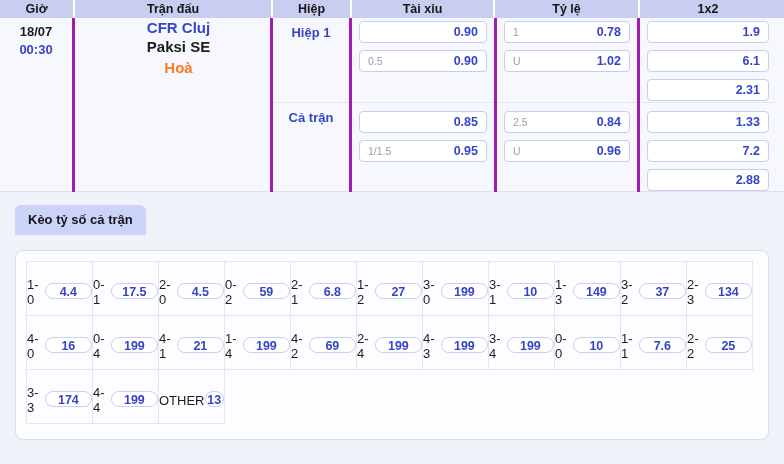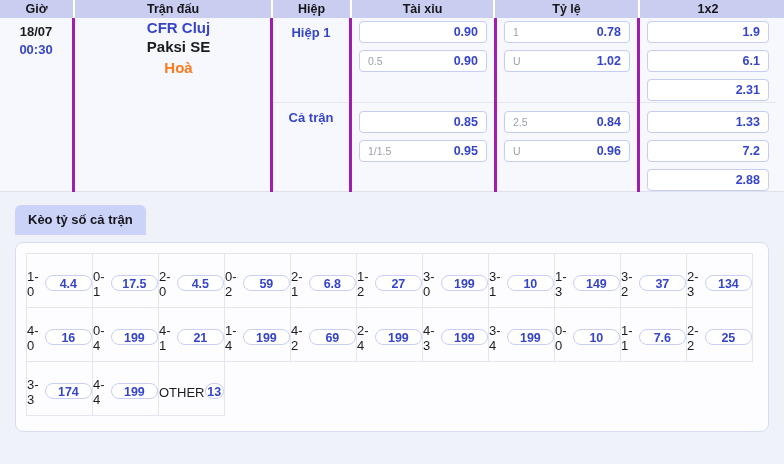--- a/index.html
+++ b/index.html
@@ -28,21 +28,21 @@
   .half-label { font-weight:bold; font-size:13px; color:#3645c8; }
 
   .oc-b1 { height:85px; border-bottom:1px solid #e4e6f0; padding-top:3px; }
   .oc-b2 { padding-top:8px; }
   .obox { height:22px; margin:0 7px 7px 7px; background:#ffffff; border:1px solid #c5cdf0; border-radius:4px;
           display:flex; align-items:center; padding:0 8px; cursor:pointer; }
   .obox .line { font-size:10.5px; color:#9aa0ab; }
   .obox .val { font-size:12.5px; font-weight:bold; color:#3645c8; margin-left:auto; }
 
   
-  .tab { display:inline-block; margin:13px 0 0 15px; height:30px; line-height:30px; padding:0 13px;
+  .tab { display:inline-block; margin:13px 0 8px 15px; height:30px; line-height:30px; padding:0 13px;
          background:#ccd3f8; border-radius:6px 6px 0 0; font-weight:bold; font-size:13px; color:#15151a; cursor:pointer; }
   .panel { margin:7px 15px 0 15px; height:190px; background:#fdfdff; border:1px solid #d7dcf3; border-radius:8px; }
   .grid { display:inline-block; margin:10px 0 0 10px; border-top:1px solid #e3e5ef; border-left:1px solid #e3e5ef; }
   .srow { display:flex; }
   .sc { width:66px; height:54px; border-right:1px solid #e3e5ef; border-bottom:1px solid #e3e5ef;
         display:flex; flex-direction:row; align-items:center; }
   .sc-label { margin-top:7px; font-size:13px; color:#1c1c1e; }
   .sc-pill { margin-top:4px; width:50px; height:16px; line-height:17px; border:1px solid #c8cff3; border-radius:10px;
              background:#ffffff; text-align:center; font-weight:bold; font-size:12.5px; color:#3645c8; cursor:pointer; }
 </style>

